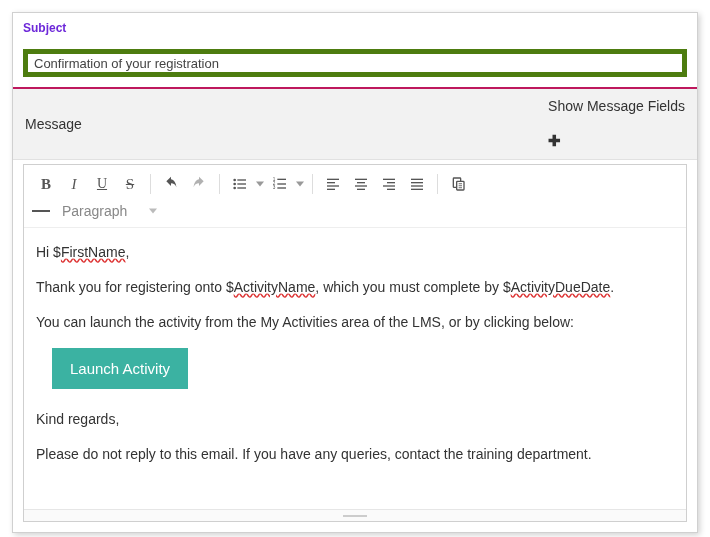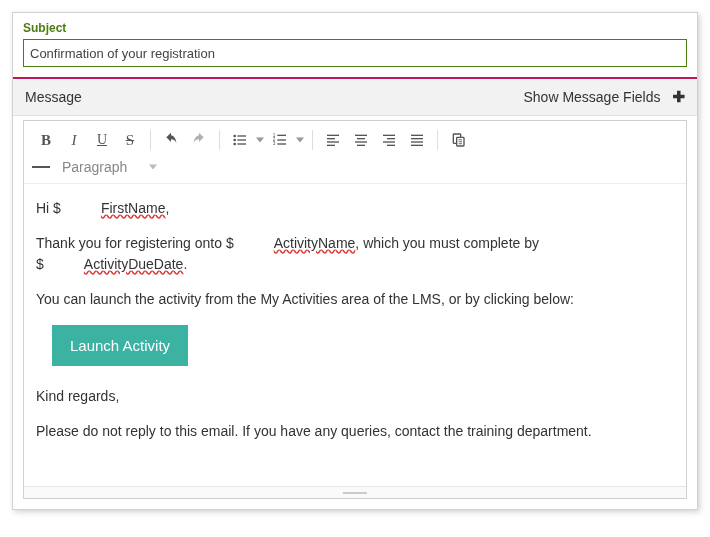--- a/index.html
+++ b/index.html
@@ -16,48 +16,49 @@
     border: 1px solid #d0d0d0;
     box-shadow: 2px 2px 6px rgba(0,0,0,0.18);
     background: #fff;
   }
   .section {
     padding: 8px 10px 10px 10px;
   }
   .subject-label {
     font-size: 12px;
     font-weight: bold;
-    color: #4d7c0f;
-    margin-bottom: 4px;
+    color: #6d28d9;
+    margin-bottom: 14px;
   }
   .subject-input {
     width: 100%;
     height: 28px;
-    border: 1px solid #4d7c0f;
+    border: 5px solid #4d7c0f;
     padding: 4px 6px;
     font-size: 13px;
     color: #444;
     outline: none;
   }
   .msg-header {
     background: #f2f2f2;
     border-top: 2px solid #be185d;
     border-bottom: 1px solid #e1e1e1;
     padding: 9px 12px;
     display: flex;
     justify-content: space-between;
     align-items: center;
     font-size: 14px;
     color: #333;
   }
   .msg-header .right {
     display: flex;
-    align-items: center;
-    gap: 12px;
-    cursor: pointer;
+    align-items: flex-start;
+    gap: 18px;
+    cursor: pointer;
+    flex-direction: column;
   }
   .plus-icon {
     font-weight: bold;
     font-size: 15px;
     color: #333;
   }
   .editor-wrap {
     padding: 4px 10px 10px 10px;
   }
   .editor-box {
@@ -126,21 +127,21 @@
     cursor: pointer;
   }
   .para-dd svg { width: 8px; height: 8px; fill: #bbb; }
   .editor-content {
     padding: 14px 12px 30px 12px;
     font-size: 14px;
     line-height: 1.5;
     color: #333;
     min-height: 280px;
   }
-  .sp { text-decoration: underline; text-decoration-color: #d33; text-decoration-style: wavy; margin-left: 40px; }
+  .sp { text-decoration: underline; text-decoration-color: #d33; text-decoration-style: wavy; }
   .launch-btn {
     display: inline-block;
     background: #3bb2a2;
     color: #fff;
     padding: 12px 18px;
     font-size: 15px;
     cursor: pointer;
     border: none;
     margin: 1px 0 6px 16px;
   }

